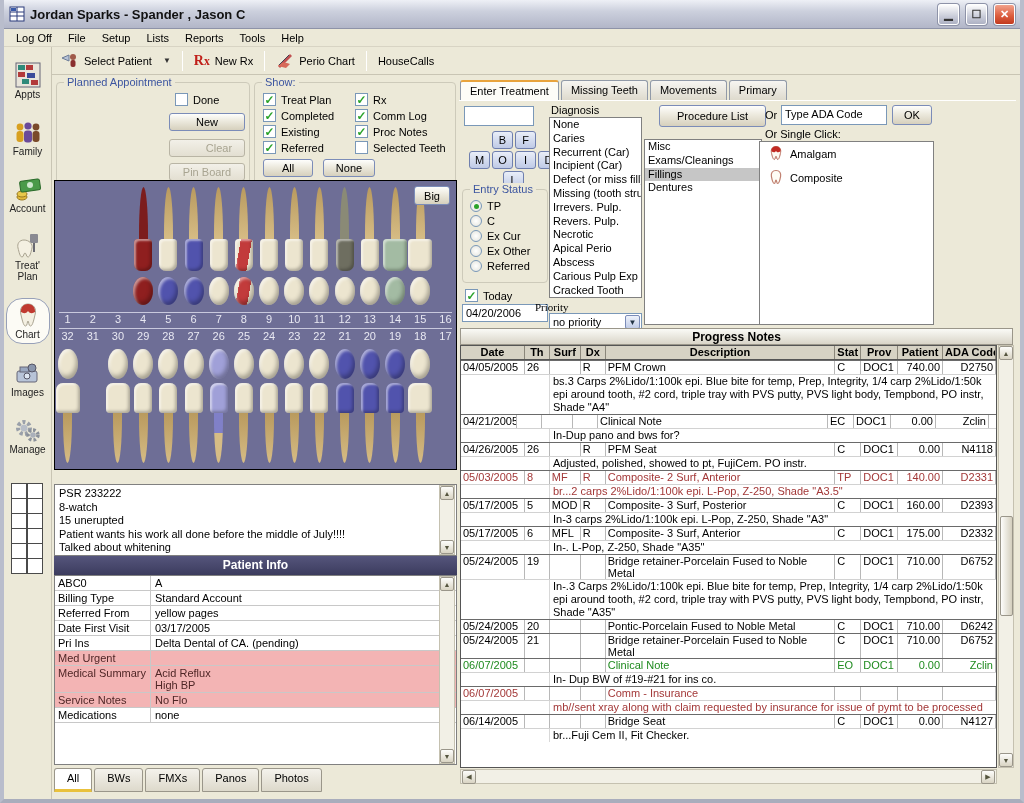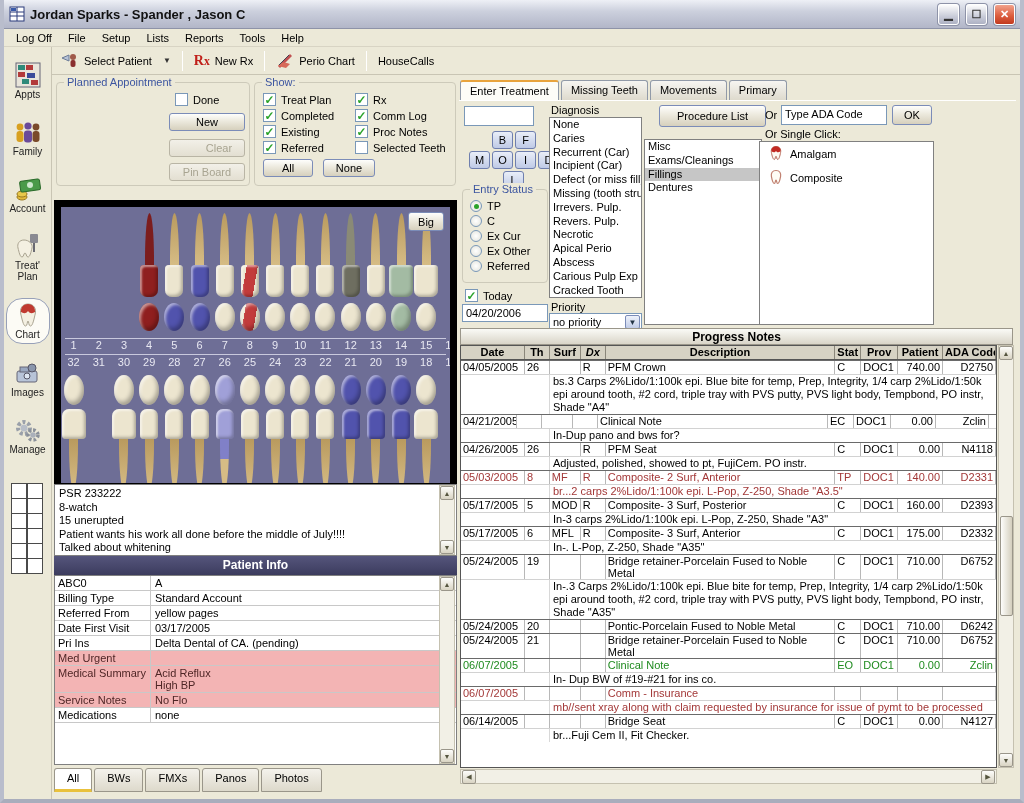--- a/index.html
+++ b/index.html
@@ -41,21 +41,21 @@
   .rd.sel::after { content:""; width:5px; height:5px; border-radius:50%; background:#2aa32a; }
   .group { position:absolute; border:1px solid #cdcaba; border-radius:4px; }
   .group > .glabel { position:absolute; top:-7px; left:7px; background:#ece9d8; padding:0 3px; font-size:11px; color:#3c55a0; }
   .cbrow { display:flex; align-items:center; gap:5px; font-size:11px; margin-bottom:3px; }
   .listbox { background:#fff; border:1px solid #808080; font-size:11px; overflow:hidden; }
   .listbox .li { height:13.8px; line-height:13.8px; padding:0 3px; white-space:nowrap; }
   .listbox .li.sel { background:#c6c6c6; }
   .tfield { background:#fff; border:1px solid #7a98b8; font-size:11px; padding:2px 3px; overflow:hidden; white-space:nowrap; }
   
   .left-panel { position:absolute; left:48px; top:76px; width:407px; height:719px; }
-  .tooth-chart { position:absolute; left:2px; top:124px; width:403px; height:290px; background:#6e6e96; border:7px solid #000000; overflow:hidden;}
+  .tooth-chart { position:absolute; left:2px; top:104px; width:403px; height:290px; background:#6e6e96; border:1px solid #000000; overflow:hidden;}
   .num-row { position:absolute; left:0; width:403px; display:flex; }
   .num-row span { width:25.2px; text-align:center; font-size:11px; color:#e8e8f2; }
   .chart-line { position:absolute; left:4px; right:4px; height:1px; background:#c9c9dd; }
   .tooth { position:absolute; }
   .t-root { margin:0 auto; background:linear-gradient(180deg,#b99a5e,#d6bc85); }
   .t-root.up { border-radius:50% 50% 0 0/90% 90% 0 0; }
   .t-root.dn { border-radius:0 0 50% 50%/0 0 90% 90%; }
   .t-crown { border-radius:4px 4px 7px 7px; box-shadow:inset -2px -2px 3px rgba(0,0,0,.25), inset 2px 2px 2px rgba(255,255,255,.5); }
   .t-crown.dn { border-radius:7px 7px 4px 4px; }
   .t-occ { border-radius:50%; box-shadow:inset -2px -3px 4px rgba(0,0,0,.3), inset 2px 2px 3px rgba(255,255,255,.55); }
@@ -584,21 +584,21 @@
           <div class="li">Defect (or miss fill)</div>
           <div class="li">Missing (tooth struc</div>
           <div class="li">Irrevers. Pulp.</div>
           <div class="li">Revers. Pulp.</div>
           <div class="li">Necrotic</div>
           <div class="li">Apical Perio</div>
           <div class="li">Abscess</div>
           <div class="li">Carious Pulp Exp</div>
           <div class="li">Cracked Tooth</div>
         </div>
-      <span class="small-label" style="left:92px;top:200px;">Priority</span>
+      <span class="small-label" style="left:76px;top:200px;font-family:Liberation Serif, serif;">Priority</span>
       <div class="tfield" style="position:absolute;left:90px;top:212px;width:93px;height:18px;">
         <span>no priority</span>
         <span class="combo-arrow">▼</span>
       </div>
 
       <div class="btn" style="position:absolute;left:200px;top:4px;width:107px;height:22px;">Procedure List</div>
       <div class="listbox" style="position:absolute;left:185px;top:38px;width:118px;height:186px;" id="catlist">
           <div class="li">Misc</div>
           <div class="li">Exams/Cleanings</div>
           <div class="li sel">Fillings</div>
@@ -625,21 +625,21 @@
           </div>
         </div>
     </div>
 
     <div class="pn-title">Progress Notes</div>
     <div class="pn-table">
       <div class="pn-hrow" id="pn-head">
           <div class="c" style="width: 64px;">Date</div>
           <div class="c" style="width: 25px;">Th</div>
           <div class="c" style="width: 31px;">Surf</div>
-          <div class="c" style="width: 25px; font-style: italic;">Dx</div>
+          <div class="c" style="width: 25px;">Dx</div>
           <div class="c" style="width: 230px;">Description</div>
           <div class="c" style="width: 26px;">Stat</div>
           <div class="c" style="width: 37px;">Prov</div>
           <div class="c" style="width: 45px;">Patient</div>
           <div class="c" style="width: 53px;">ADA Code</div>
         </div>
       <div id="pn-body">
           <div class="pn-row">
             <div class="c" style="width: 64px;">04/05/2005</div>
             <div class="c" style="width: 25px;">26</div>

